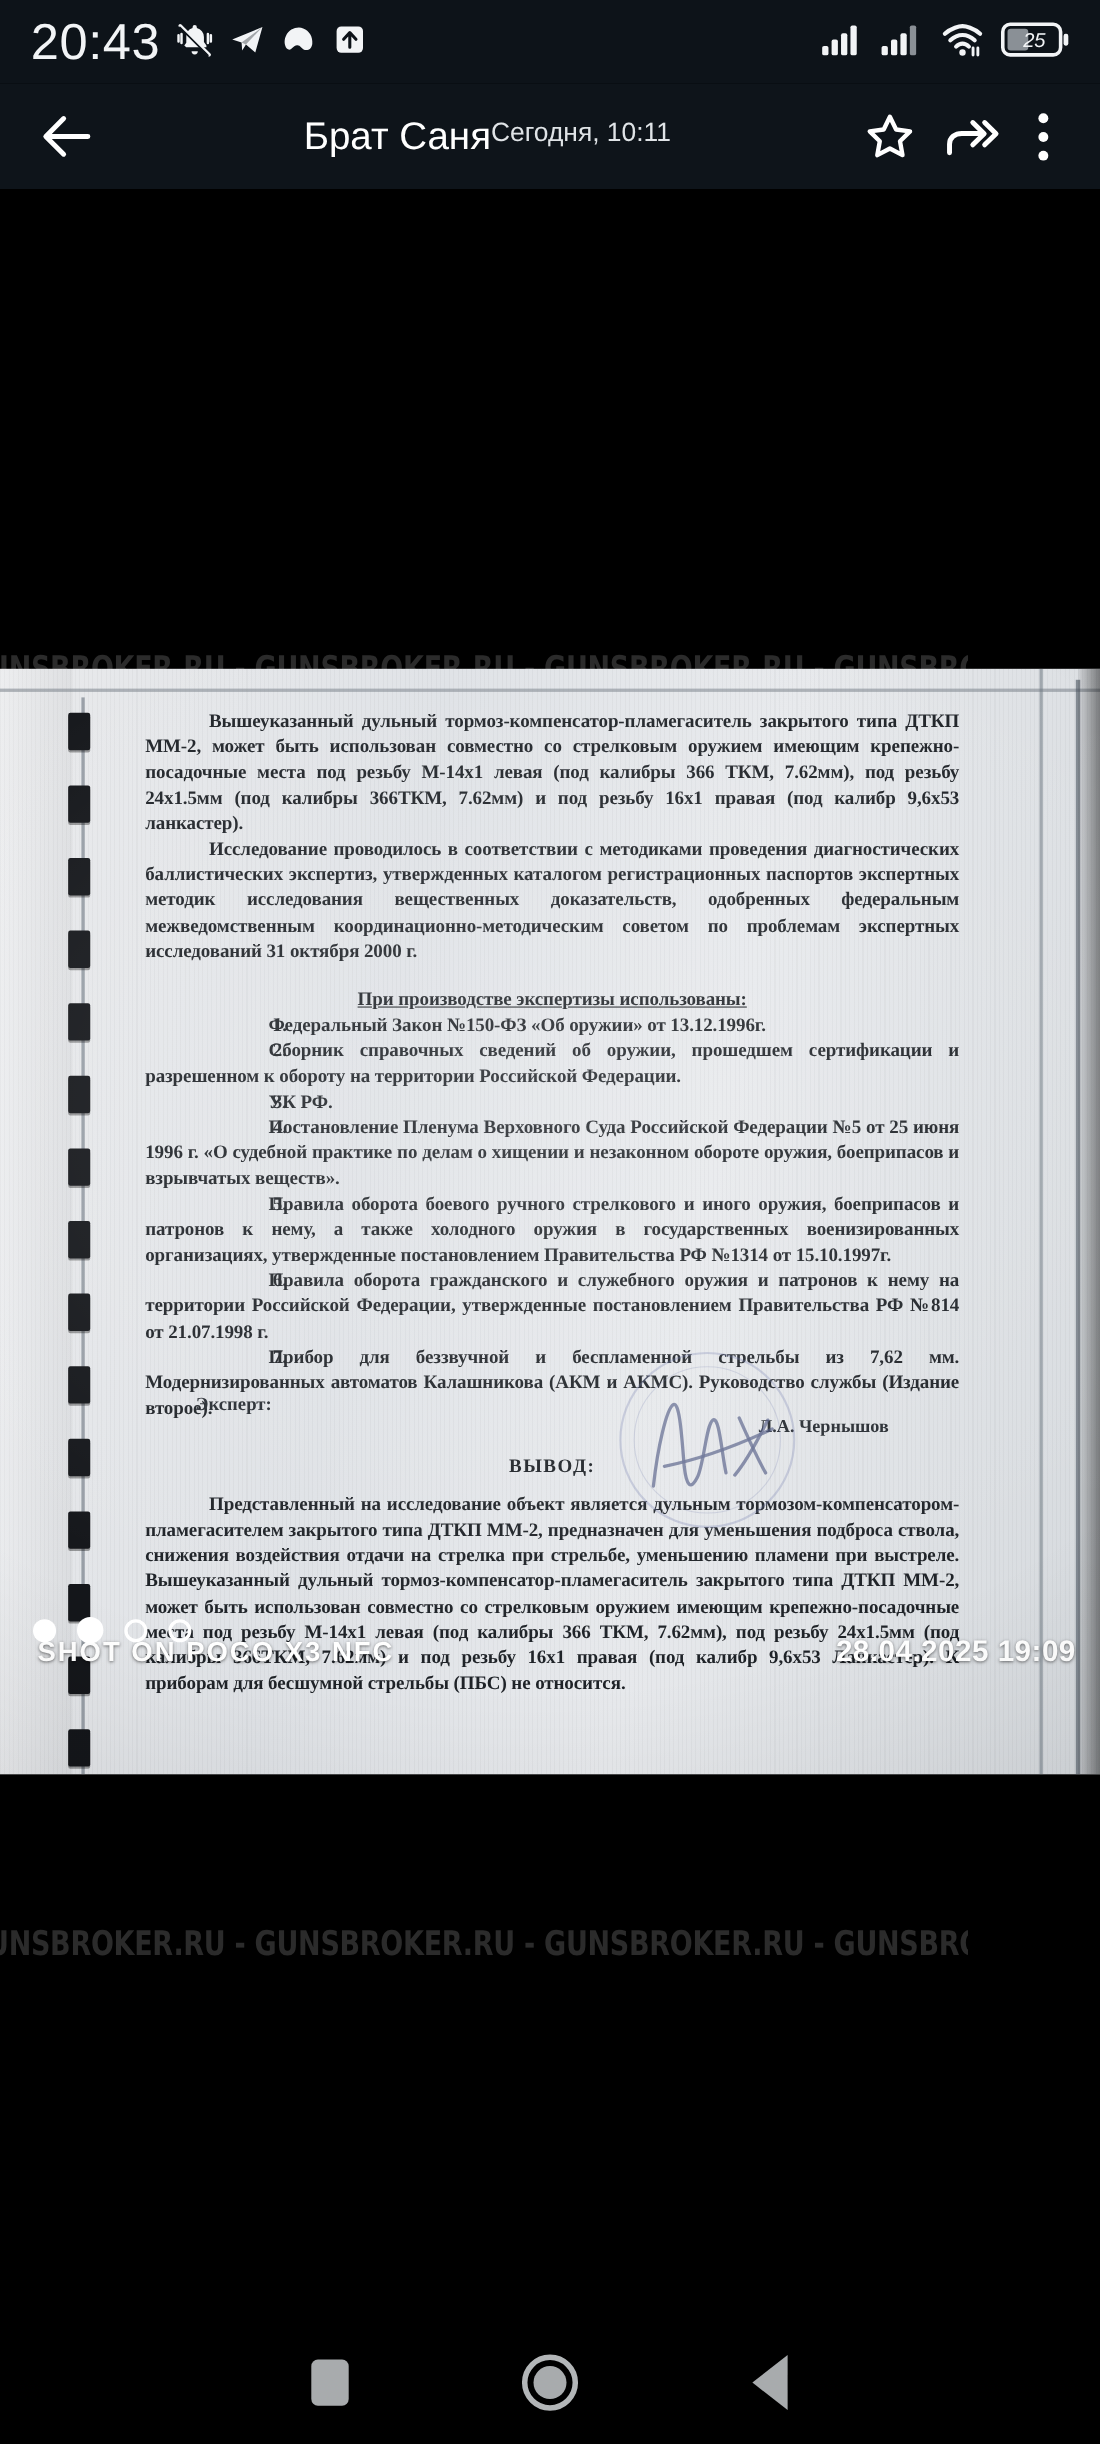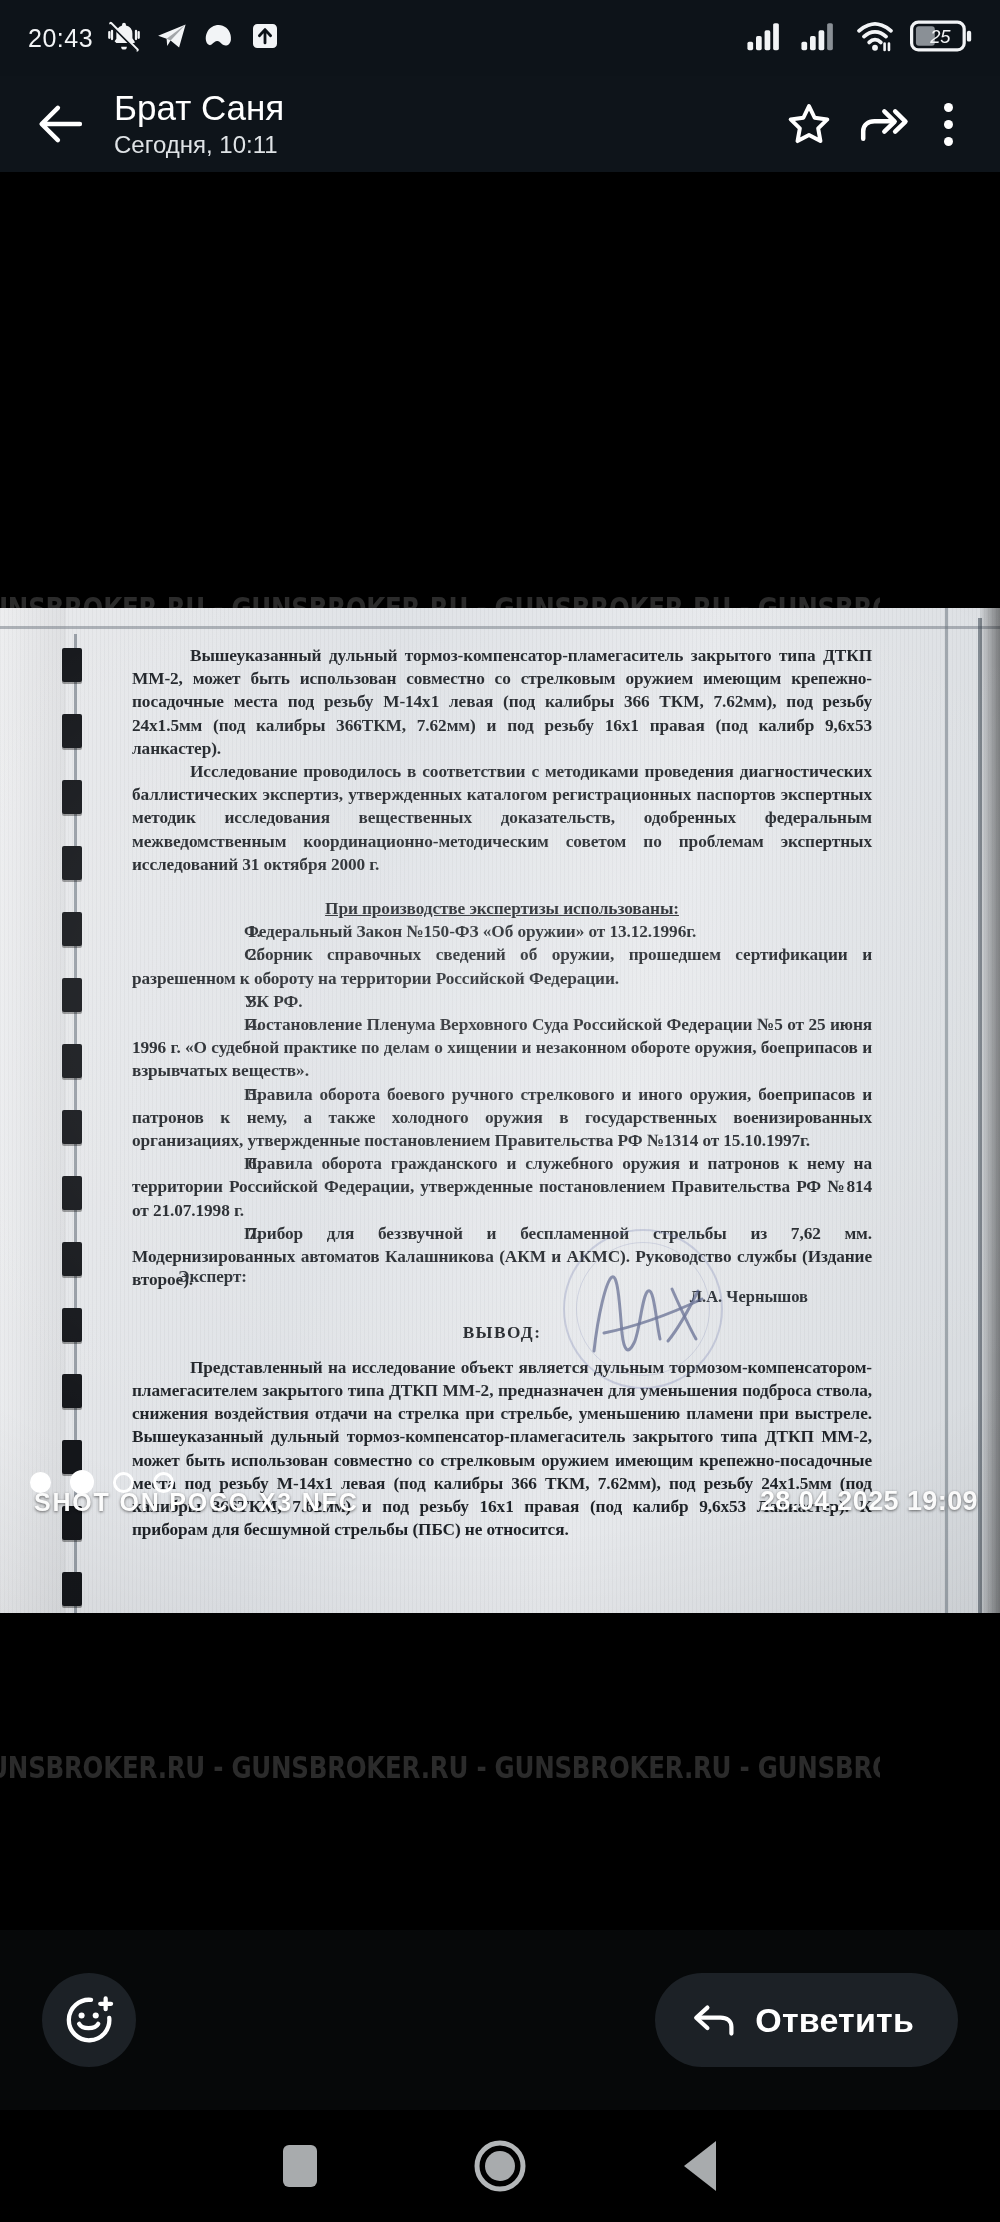--- a/index.html
+++ b/index.html
@@ -21,41 +21,41 @@
   #status-bar {
     position: absolute; top: 0; left: 0;
     width: 1000px; height: 76px;
     background: #0d1319;
     display: flex; align-items: center;
     padding: 0 28px;
   }
   .sb-left { display: flex; align-items: center; gap: 13px; }
   .sb-right { margin-left: auto; display: flex; align-items: center; gap: 14px; font-style: italic; }
   .sb-clock {
-    color: #f2f4f6; font-size: 25px; font-weight: 400;
+    color: #f2f4f6; font-size: 46px; font-weight: 400;
     letter-spacing: 0.5px; line-height: 1;
   }
   .sb-icon { display: block; }
 
   
   #app-bar {
     position: absolute; top: 76px; left: 0;
     width: 1000px; height: 96px;
     background: #0e141a;
     display: flex; align-items: center;
     padding: 0 24px 0 30px;
   }
   #back-button {
     width: 62px; height: 62px;
     display: flex; align-items: center; justify-content: center;
     flex: 0 0 auto;
   }
   #title-block {
     margin-left: 22px;
-    display: flex; flex-direction: column; justify-content: center;
+    display: flex; flex-direction: row; justify-content: center;
     flex: 1 1 auto; min-width: 0;
   }
   #chat-title {
     color: #ffffff; font-size: 35px; font-weight: 400;
     line-height: 40px; white-space: nowrap;
   }
   #chat-subtitle {
     color: #dfe3e6; font-size: 24px; font-weight: 400;
     line-height: 30px; margin-top: 2px; white-space: nowrap;
   }
@@ -488,39 +488,20 @@
         <span class="dot active"></span>
         <span class="dot hollow"></span>
         <span class="dot hollow"></span>
       </div>
 
     <div class="watermark" id="watermark-bottom">
       <span class="wm-inner">GUNSBROKER.RU - GUNSBROKER.RU - GUNSBROKER.RU - GUNSBROKER.RU - GUNSBROKER.RU - GUNSBROKER.RU - GUNSBROKER.RU - GUNSBROKER.RU - GUNSBROKER.RU - GUNSBROKER.RU - GUNSBROKER.RU - GUNSBROKER.RU - GUNSBROKER.RU - GUNSBROKER.RU - GUNSBROKER.RU - GUNSBROKER.RU</span>
     </div>
   </div>
 
-  <div id="bottom-bar">
-    <div id="emoji-button">
-      <svg width="54" height="54" viewBox="0 0 24 24">
-        <path d="M21.0 11.1 A9 9 0 1 1 12.9 3.05" stroke="#ffffff" stroke-width="1.9" fill="none" stroke-linecap="round"></path>
-        <circle cx="8.7" cy="10.0" r="1.35" fill="#ffffff"></circle>
-        <circle cx="15.0" cy="10.0" r="1.35" fill="#ffffff"></circle>
-        <path d="M7.6 13.7 C9.0 16.3 14.6 16.3 16.1 13.7" stroke="#ffffff" stroke-width="1.9" fill="none" stroke-linecap="round"></path>
-        <path d="M19.4 2.4 L19.4 7.2 M17.0 4.8 L21.8 4.8" stroke="#ffffff" stroke-width="1.9" stroke-linecap="round"></path>
-      </svg>
-    </div>
-
-    <div id="reply-button">
-      <svg width="48" height="48" viewBox="0 0 24 24">
-        <path d="M21.2 18.8 L21.2 15.4 C21.2 12.4 18.8 10.8 15.8 10.8 L4.2 10.8" stroke="#ffffff" stroke-width="2.1" fill="none" stroke-linecap="round" stroke-linejoin="round"></path>
-        <path d="M9.2 5.8 L3.6 10.9 L9.2 16.0" stroke="#ffffff" stroke-width="2.1" fill="none" stroke-linecap="round" stroke-linejoin="round"></path>
-      </svg>
-      <span id="reply-label">Ответить</span>
-    </div>
-  </div>
 
   <div id="nav-bar">
     <div class="nav-slot">
       <span id="nav-recents-glyph"></span>
     </div>
     <div class="nav-slot">
       <svg width="60" height="60" viewBox="0 0 24 24">
         <circle cx="12" cy="12" r="9.2" fill="none" stroke="#b3b6b8" stroke-width="2.0"></circle>
         <circle cx="12" cy="12" r="6.0" fill="#a8abad"></circle>
       </svg>

